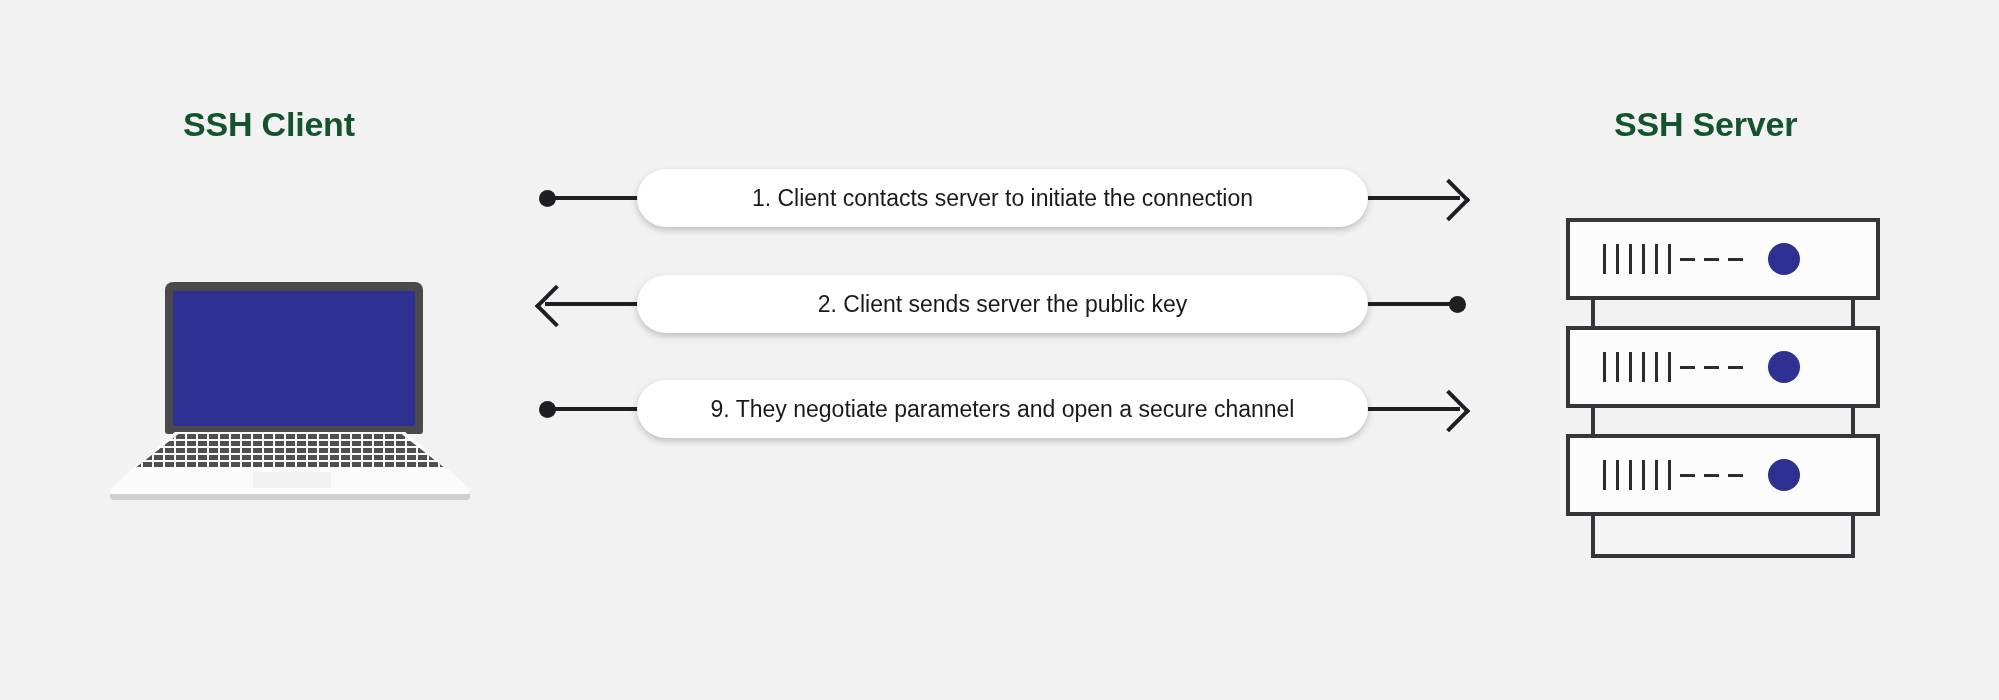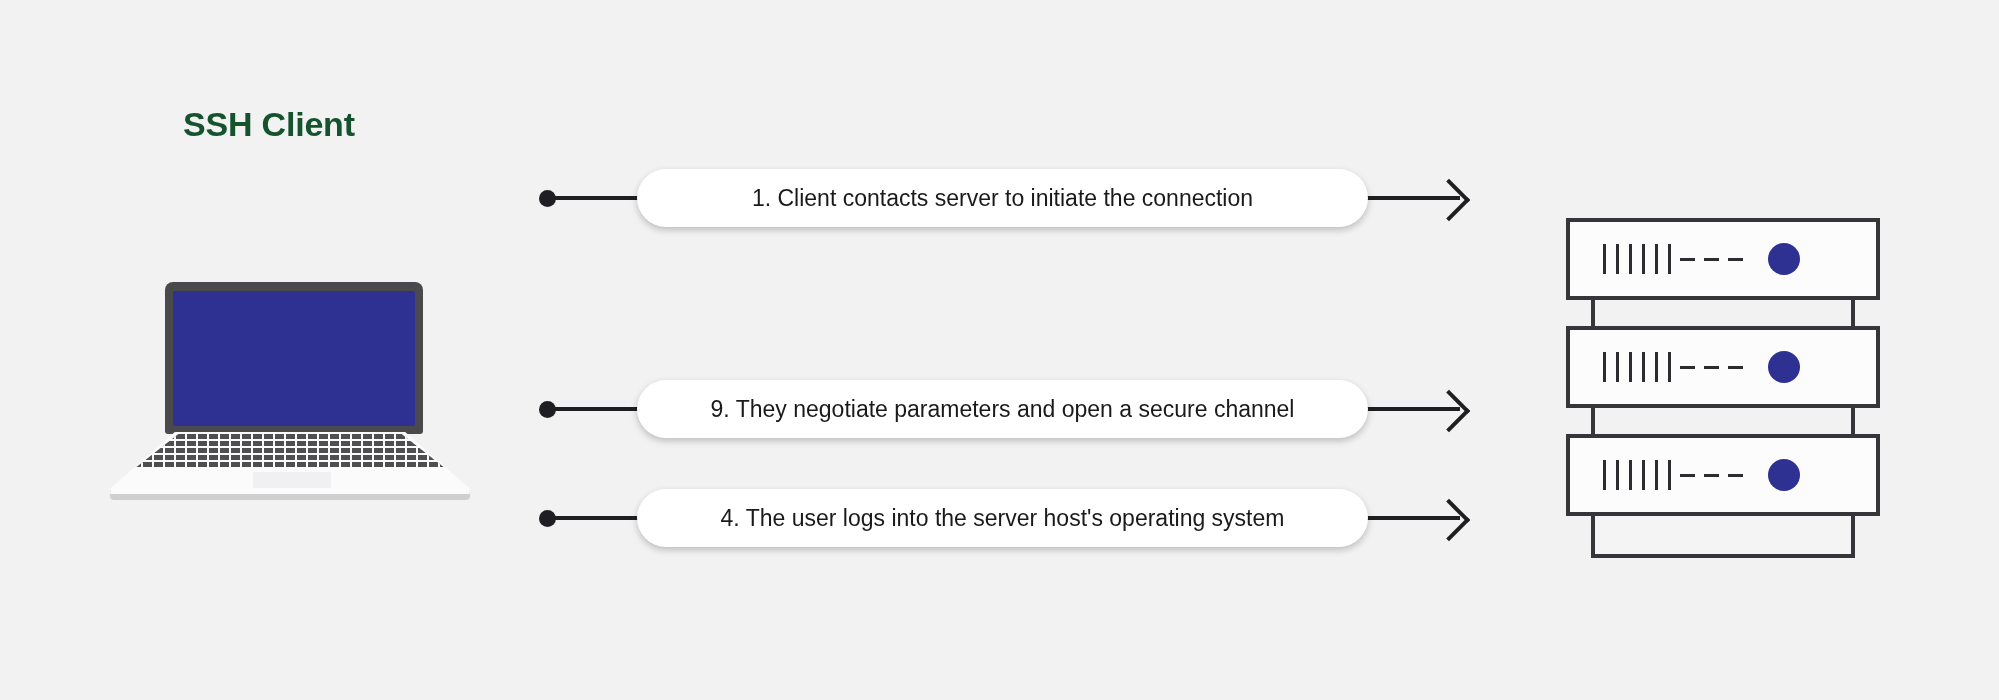--- a/index.html
+++ b/index.html
@@ -258,20 +258,21 @@
     white-space: nowrap;
   }
 </style>
 </head>
 <body>
 
 <div id="diagram">
 
   <div id="client-title" class="col-title">SSH Client</div>
 
+  <div id="server-title" class="col-title">SSH Server</div>
 
   <div id="laptop">
     <div class="laptop-lid">
       <div class="laptop-screen"></div>
     </div>
     <div class="laptop-base"></div>
     <div class="laptop-keyboard"></div>
     <div class="laptop-trackpad"></div>
     <div class="laptop-foot"></div>
   </div>
@@ -342,42 +343,42 @@
     </div>
     <div class="message-pill">
       <span class="pill-text">1. Client contacts server to initiate the connection</span>
     </div>
     <div class="connector right">
       <div class="line"></div>
       <div class="arrowhead to-right"></div>
     </div>
   </div>
 
+  <div id="flow-row-2" class="flow-row">
+    <div class="connector left">
+      <div class="line"></div>
+      <div class="arrowhead to-left"></div>
+    </div>
+    <div class="message-pill">
+      <span class="pill-text">2. Client sends server the public key</span>
+    </div>
+    <div class="connector right">
+      <div class="line"></div>
+      <div class="endpoint-dot"></div>
+    </div>
+  </div>
 
   <div id="flow-row-3" class="flow-row">
     <div class="connector left">
       <div class="line"></div>
       <div class="endpoint-dot"></div>
     </div>
     <div class="message-pill">
       <span class="pill-text">9. They negotiate parameters and open a secure channel</span>
     </div>
     <div class="connector right">
       <div class="line"></div>
       <div class="arrowhead to-right"></div>
     </div>
   </div>
 
-  <div id="flow-row-4" class="flow-row">
-    <div class="connector left">
-      <div class="line"></div>
-      <div class="endpoint-dot"></div>
-    </div>
-    <div class="message-pill">
-      <span class="pill-text">4. The user logs into the server host's operating system</span>
-    </div>
-    <div class="connector right">
-      <div class="line"></div>
-      <div class="arrowhead to-right"></div>
-    </div>
-  </div>
 
 </div>
 
 </body></html>

